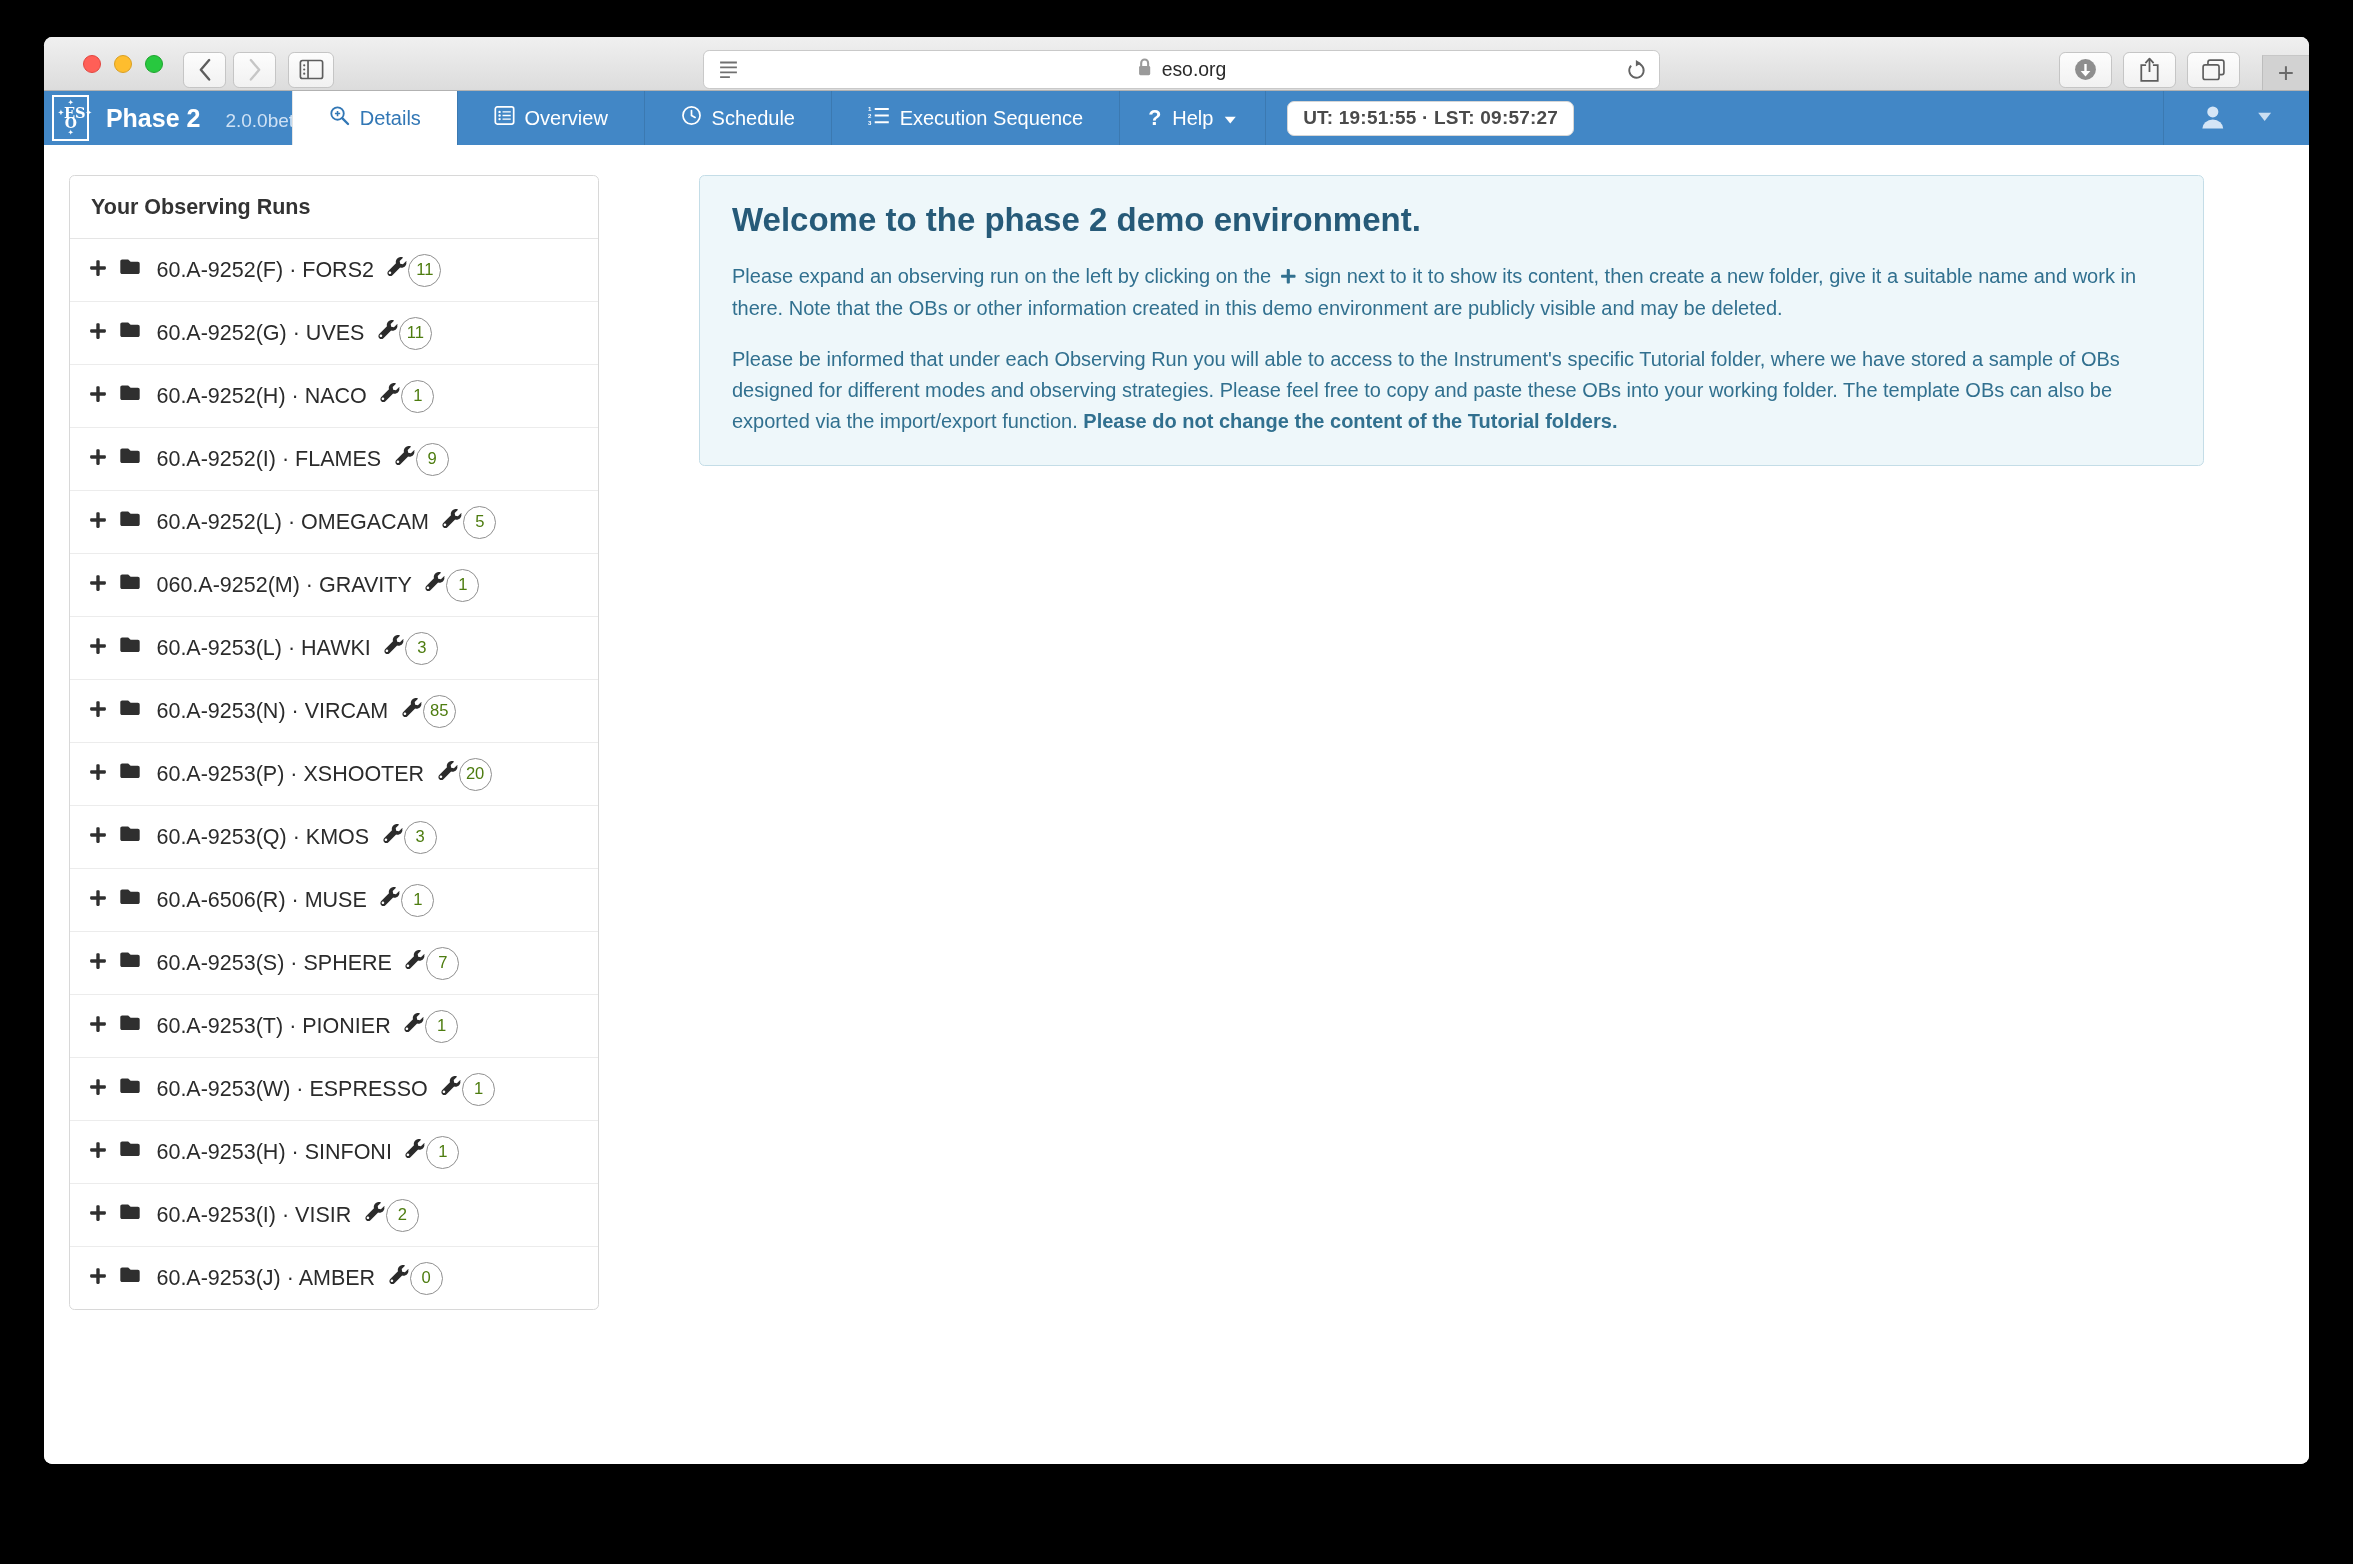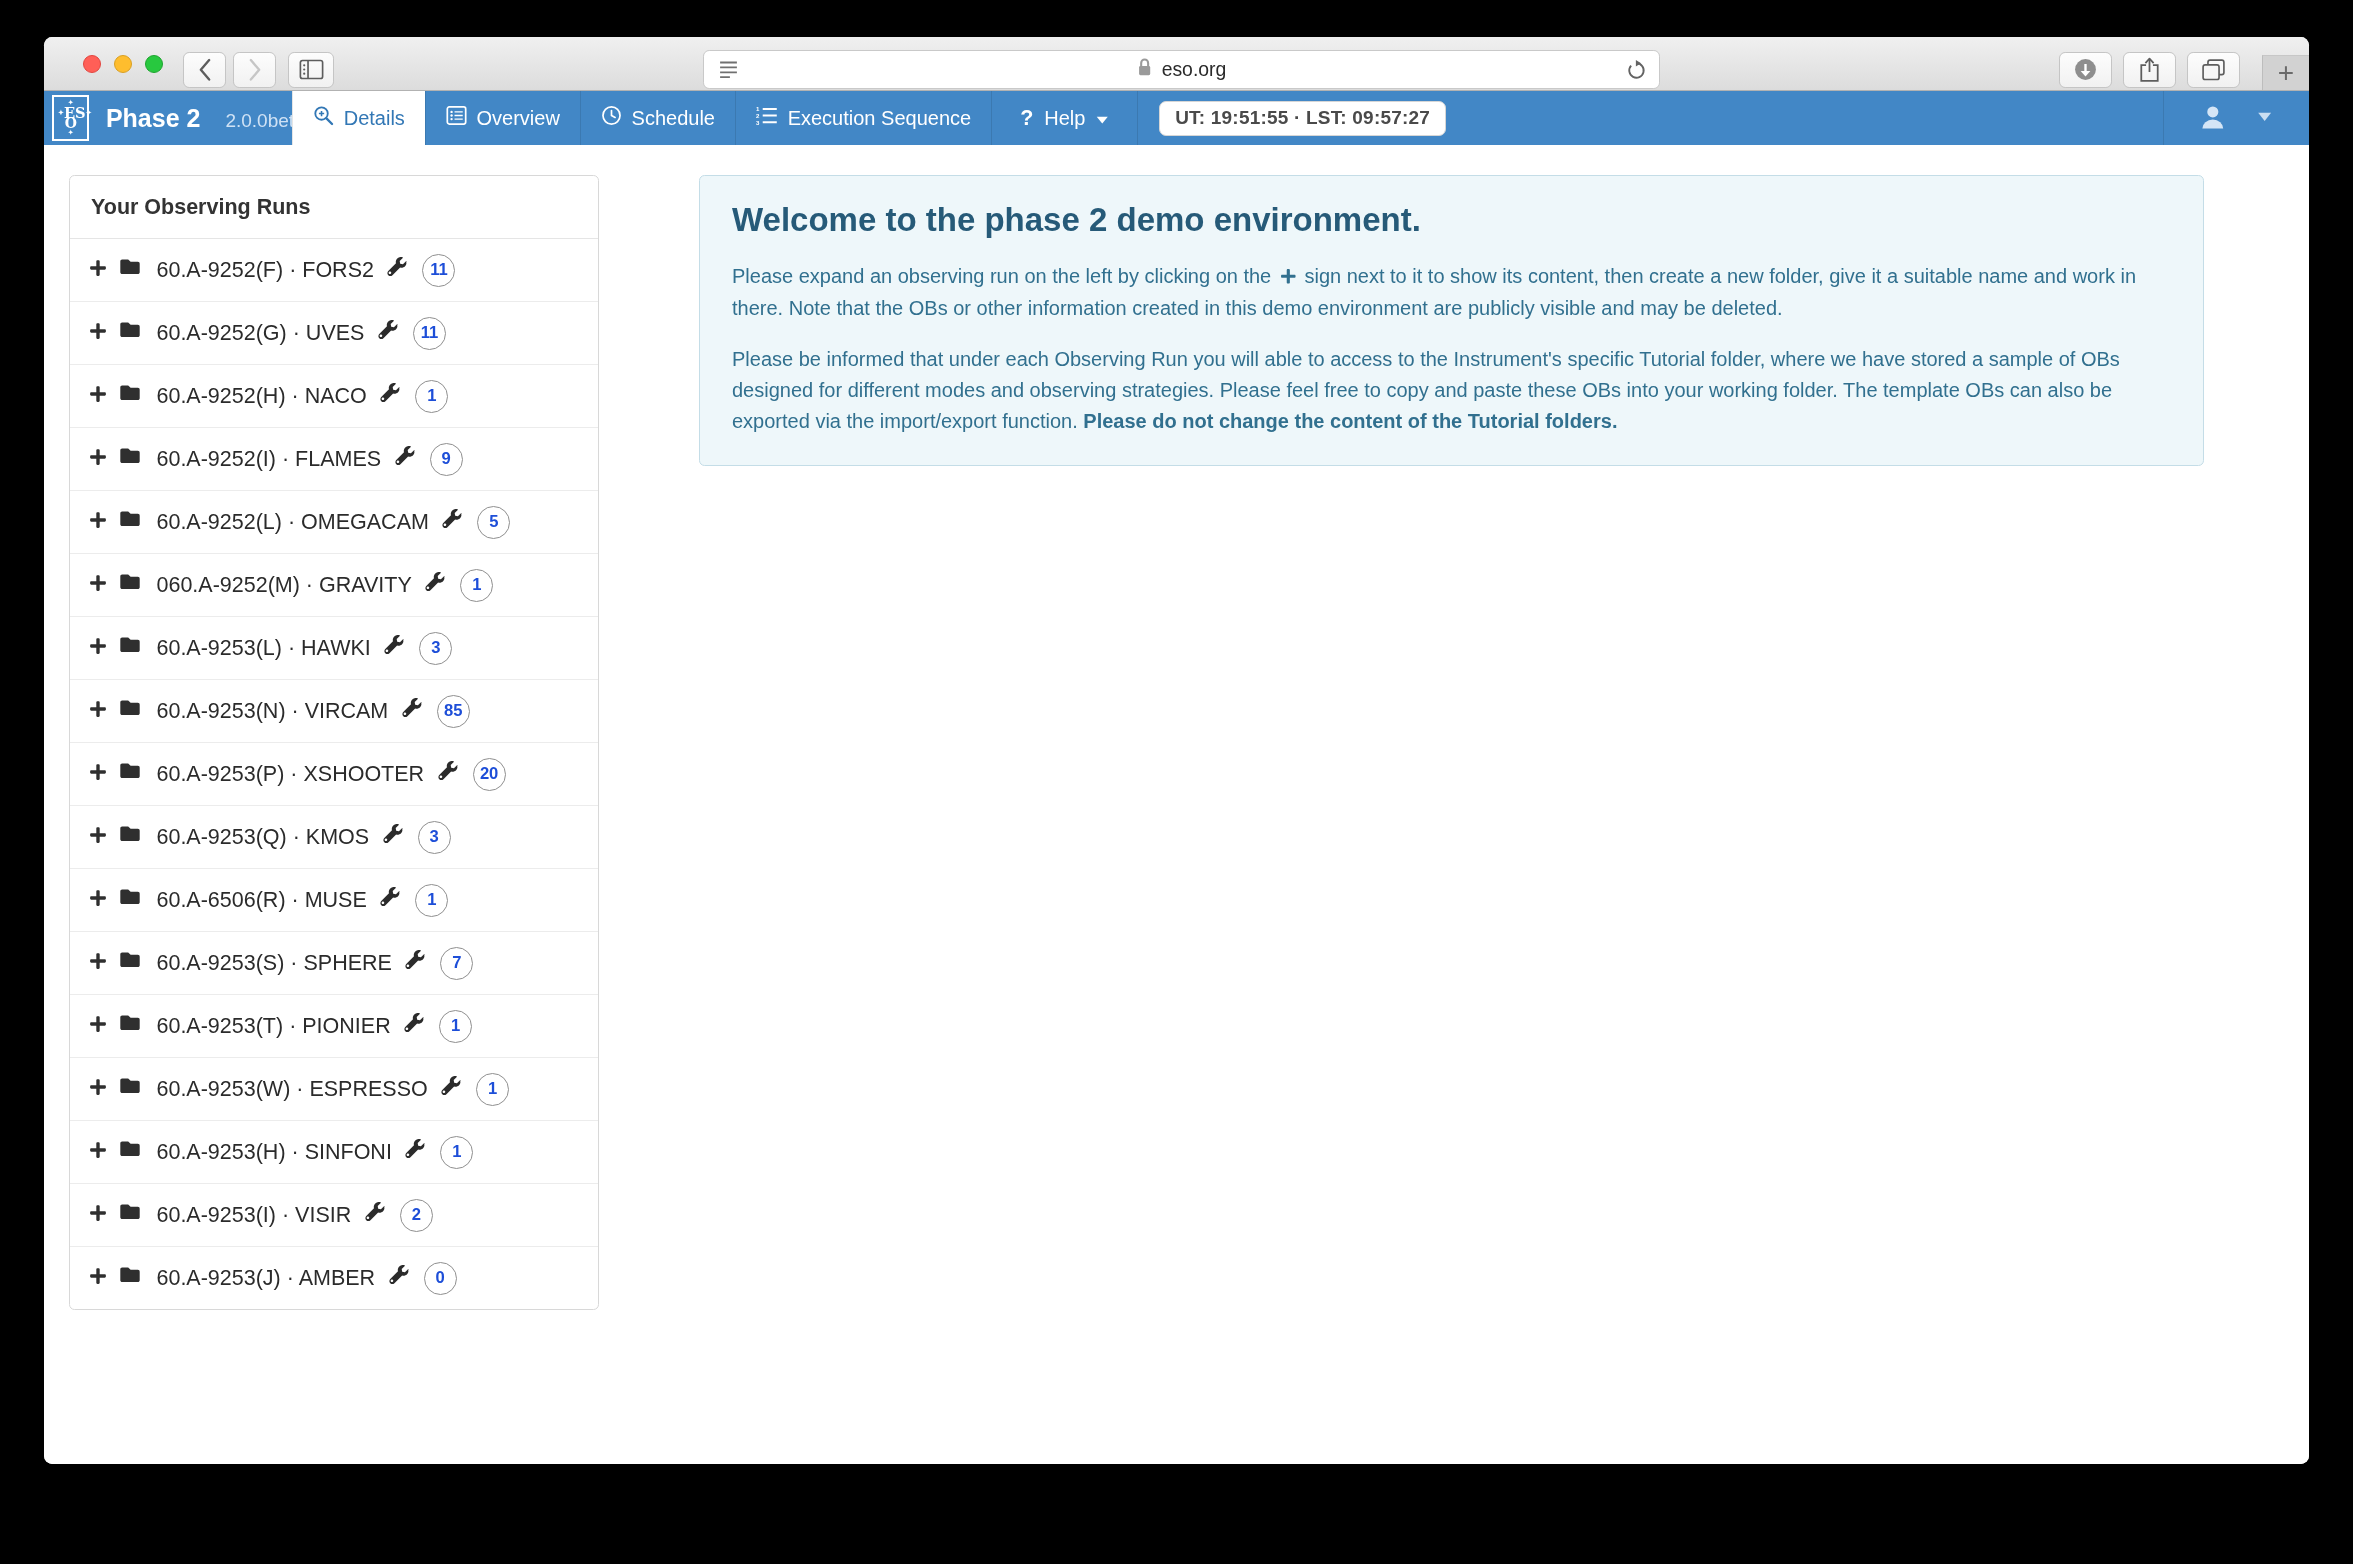--- a/index.html
+++ b/index.html
@@ -48,21 +48,21 @@
     font-family:"DejaVu Serif","Liberation Serif",serif;color:#fff;position:relative;
   }
   .logo-star-top{font-size:7.6px;line-height:1;}
   .logo-es{font-size:14.6px;font-weight:700;letter-spacing:0;padding-left:8px;}
   .logo-es .s-side{font-size:7px;vertical-align:2.8px;}
   .logo-o{font-size:14px;font-weight:700;}
   .brand-text{white-space:nowrap;display:flex;align-items:baseline;gap:25px;}
   .brand-title{font-size:25px;font-weight:700;}
   .brand-version{font-size:19px;color:#cfe2f5;}
   .nav-tab{
-    display:flex;align-items:center;gap:9.7px;padding:0 20px;font-size:20px;
+    display:flex;align-items:center;gap:9.7px;padding:0 36px;font-size:20px;
     border-left:0.7px solid rgba(0,0,0,.10);cursor:default;white-space:nowrap;
   }
   .nav-tab svg{flex:none;}
   .nav-tab.active{background:#fff;color:#3277b5;}
   .help-tab{border-left:0.7px solid rgba(0,0,0,.10);border-right:0.7px solid rgba(0,0,0,.10);padding:0 28px;gap:11px;}
   .q-glyph{font-weight:700;font-size:21.5px;}
   .clock-badge{
     align-self:center;margin-left:21px;background:#fff;color:#4a4a4a;
     font-weight:700;font-size:19px;padding:5.5px 15.3px;border-radius:7px;border:1.4px solid #d6d6d6;
     white-space:nowrap;letter-spacing:0.2px;
@@ -82,22 +82,22 @@
   .run-row{
     height:62px;display:flex;align-items:center;padding:0 19.4px;
     border-bottom:0.7px solid #ececec;font-size:21.5px;color:#2b2b2b;white-space:nowrap;
   }
   .run-row:last-child{border-bottom:none;}
   .run-row .plus{color:#2f2f2f;flex:none;}
   .run-row .folder{color:#2f2f2f;margin-left:11.8px;flex:none;}
   .run-label{margin-left:15.3px;}
   .run-row .wrench{color:#2b2b2b;margin-left:12.5px;flex:none;}
   .count-badge{
-    margin-left:15px;min-width:33px;height:33px;box-sizing:border-box;padding:0 5.5px;
-    border:1.4px solid #8f8f8f;border-radius:18px;color:#1d4ed8;font-size:16.6px;font-weight:700;
+    margin-left:1px;min-width:33px;height:33px;box-sizing:border-box;padding:0 5.5px;
+    border:1.4px solid #8f8f8f;border-radius:18px;color:#4d7c0f;font-size:16.6px;font-weight:400;
     display:flex;align-items:center;justify-content:center;flex:none;
   }
   .welcome-panel{
     position:absolute;left:640px;top:30px;width:1505px;box-sizing:border-box;
     background:#eef7fa;border:0.7px solid #c4dde7;border-radius:5.5px;
     padding:18px 32px 28px;
     margin-left:15px;
   }
   .welcome-title{font-size:33px;font-weight:700;color:#265a78;margin:7px 0 22px;}
   .welcome-p{font-size:20px;color:#31708f;line-height:1.55;margin:0 0 19.4px;}

